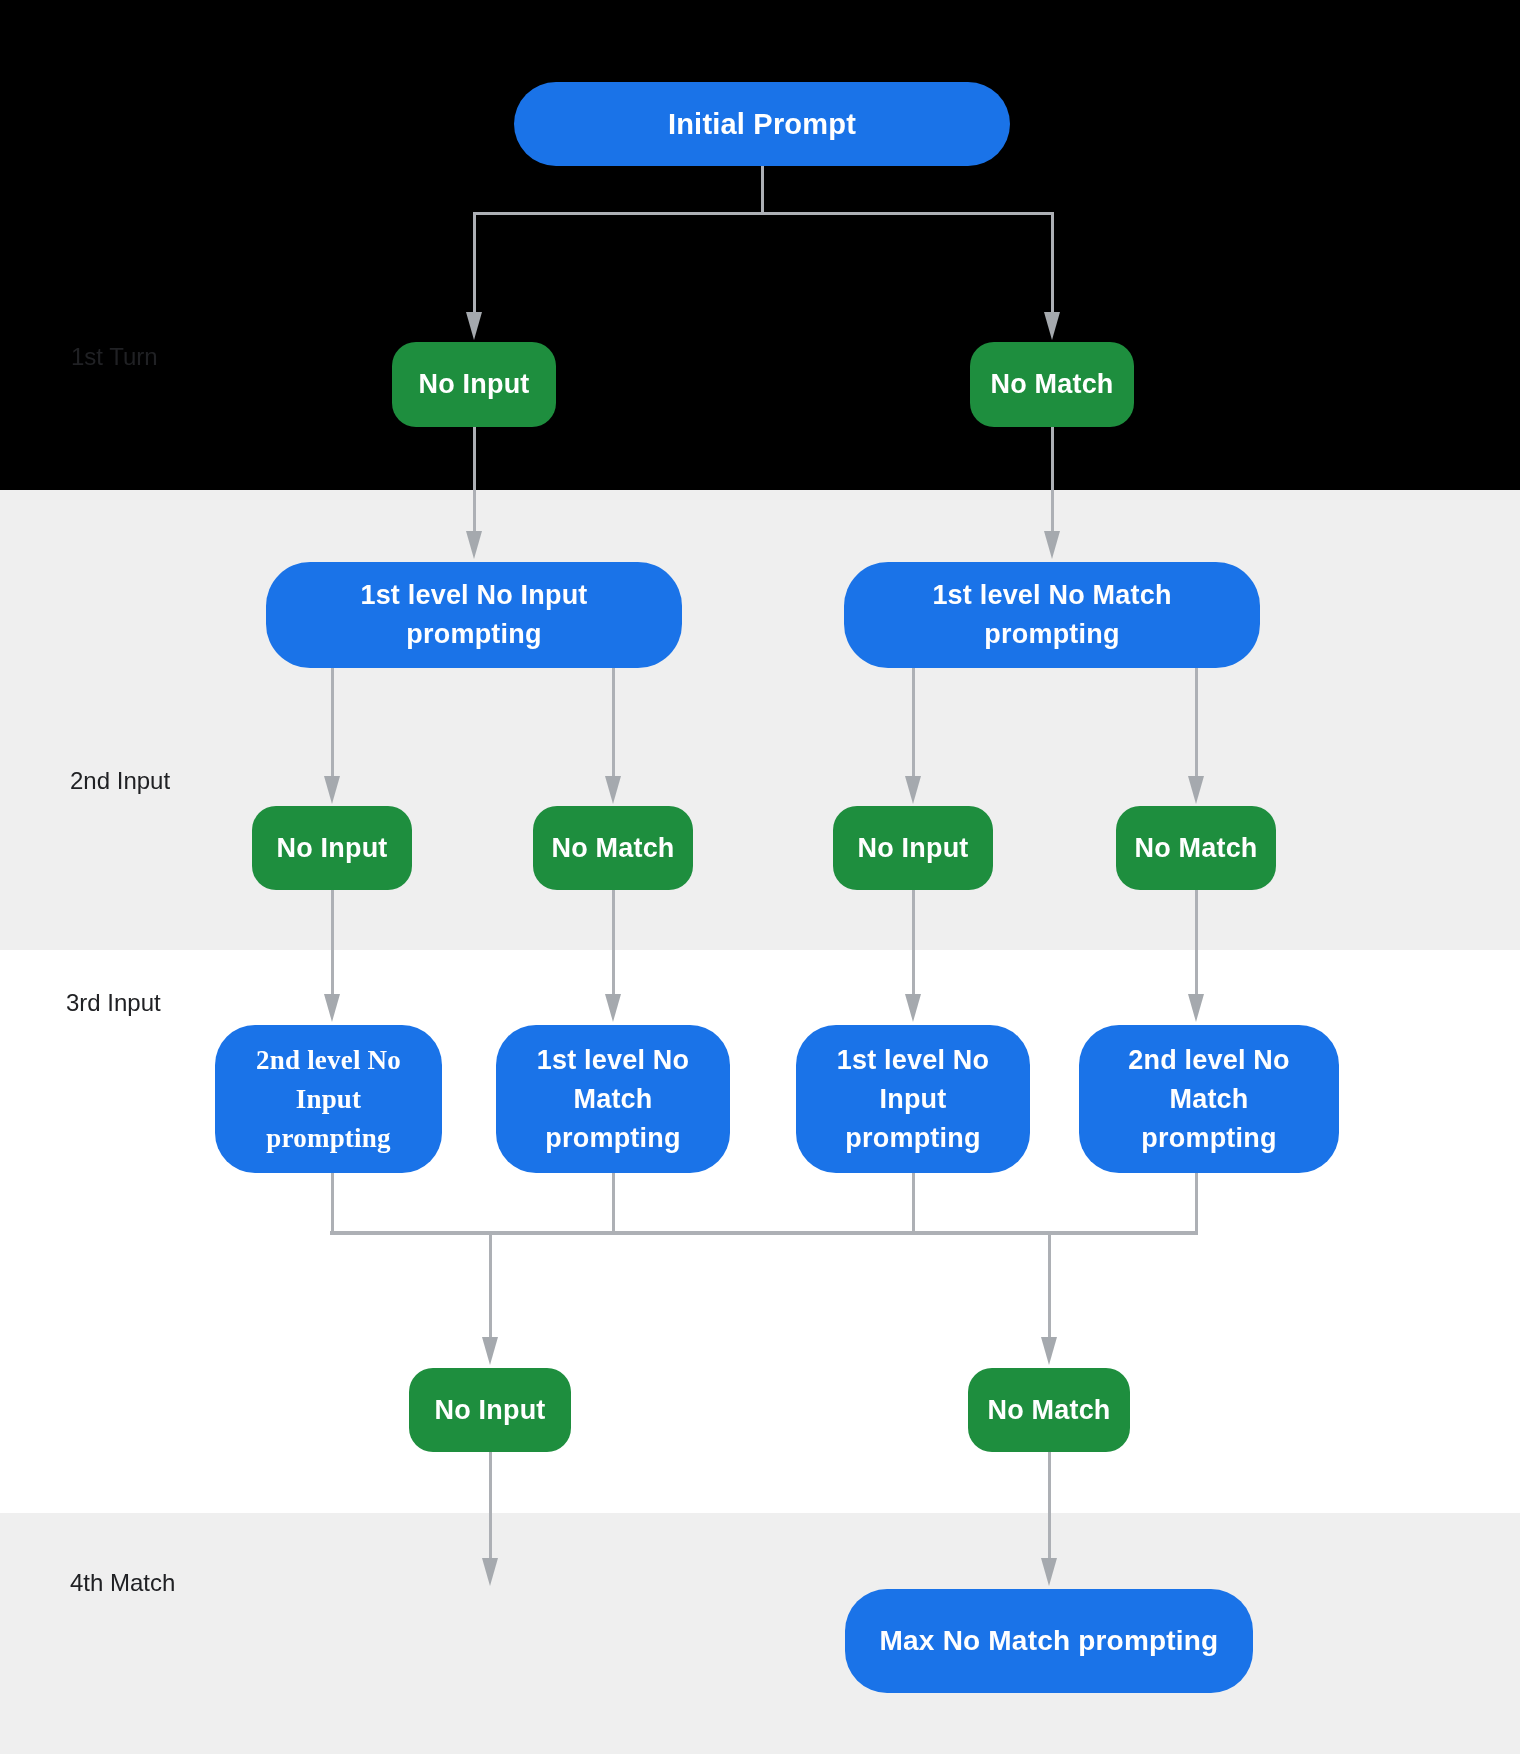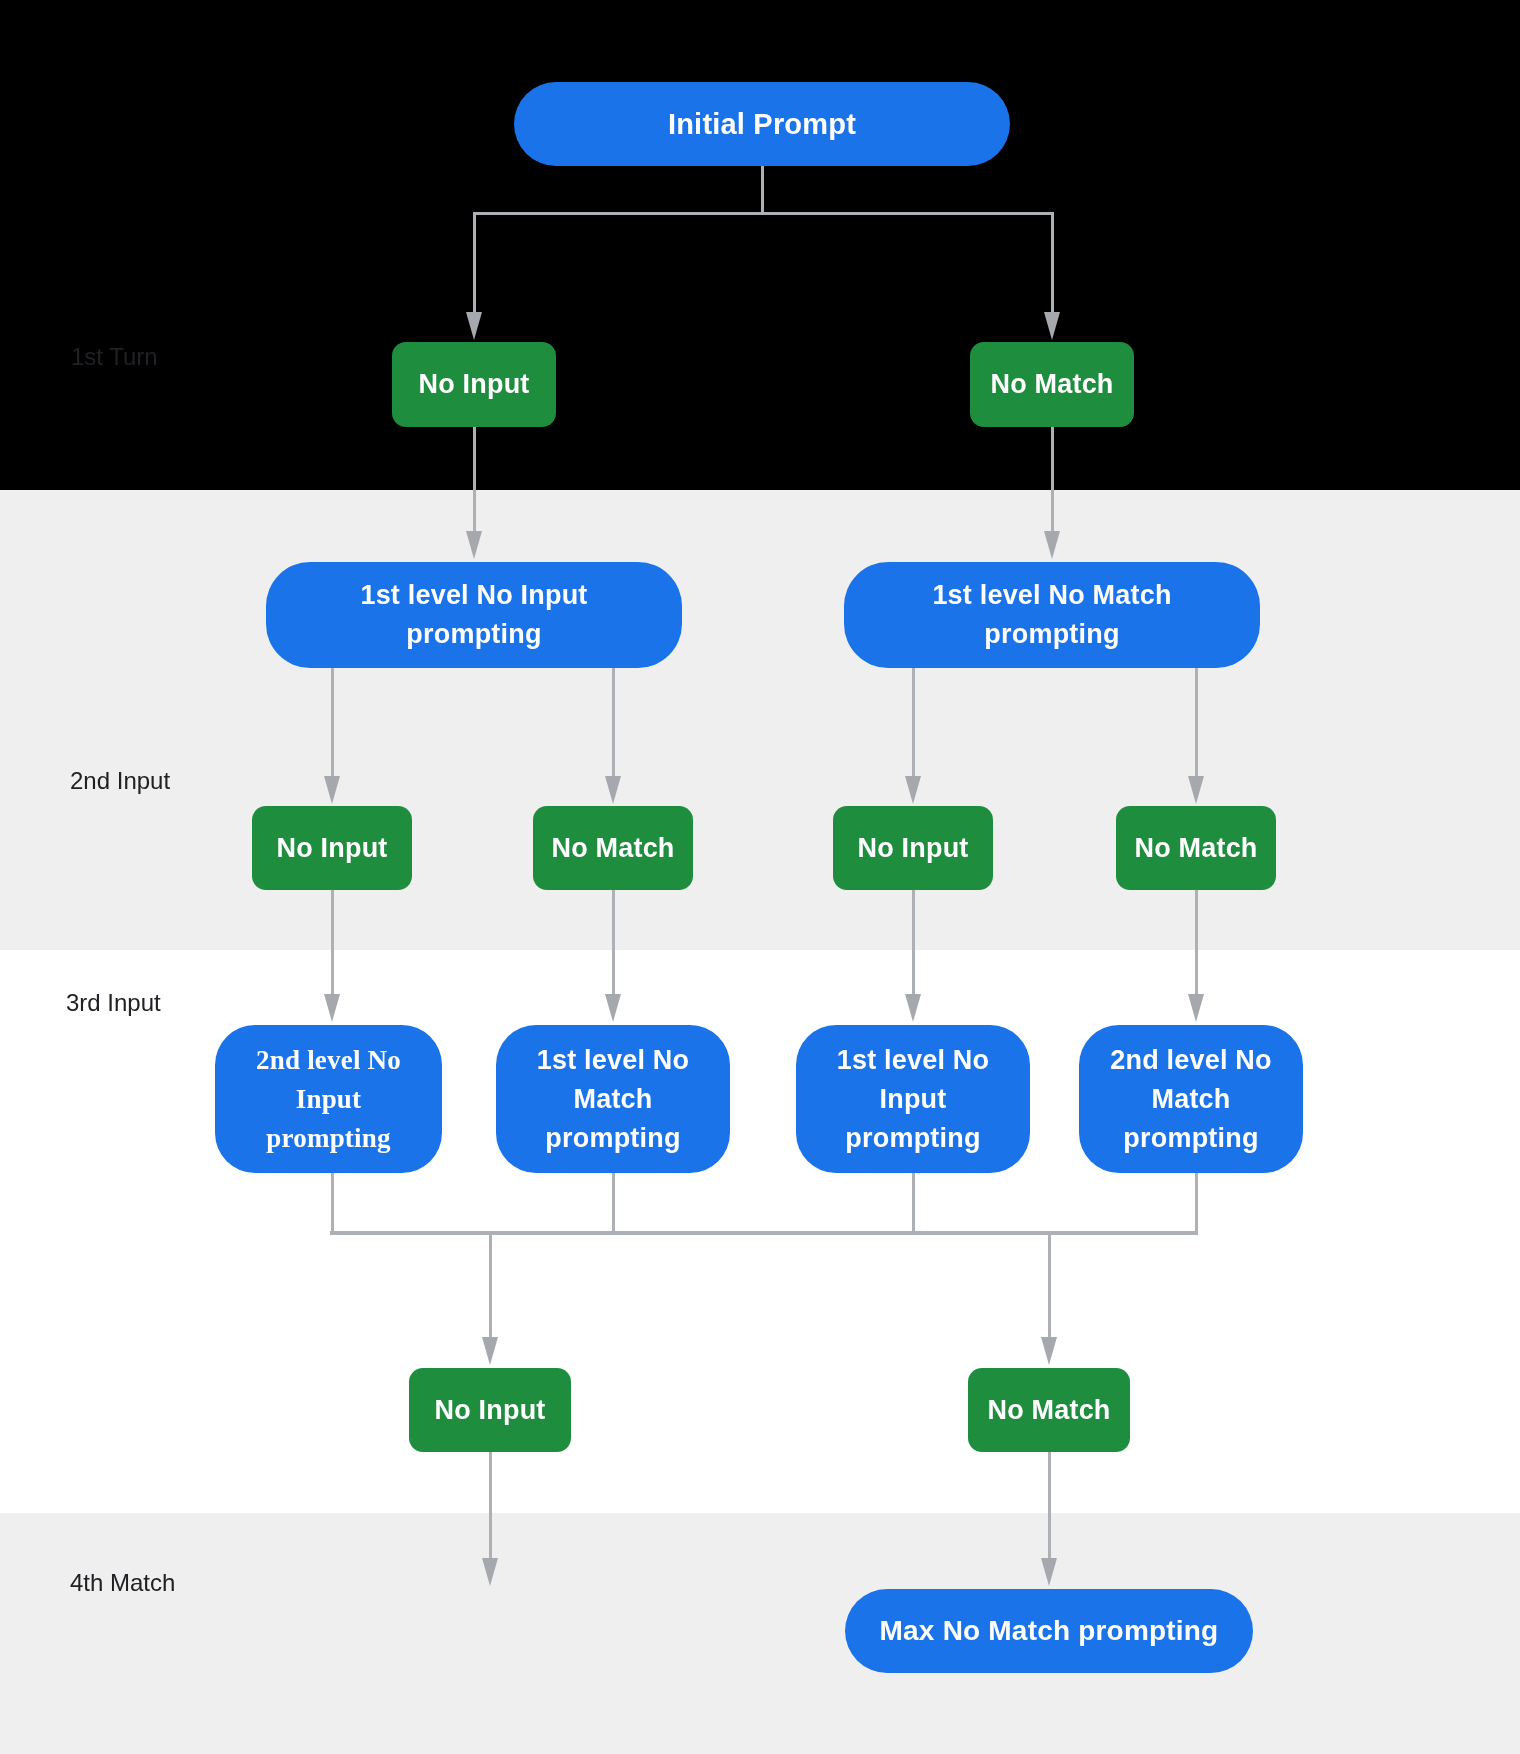--- a/index.html
+++ b/index.html
@@ -33,21 +33,21 @@
   .node {
     position: absolute; display: flex; align-items: center; justify-content: center;
     text-align: center; color: var(--node-text, #fff); font-weight: 700;
     letter-spacing: 0.2px; box-sizing: border-box;
   }
   .blue  { background: var(--prompt-blue, #1a73e8); }
   .green { background: var(--event-green, #1e8e3e); }
 
   .pill-lg   { border-radius: 42px; font-size: 29px; }
   .pill-md   { border-radius: 44px; font-size: 27px; line-height: 39px; padding: 0 46px; }
-  .event-box { border-radius: 14px; font-size: 27px; }
+  .event-box { border-radius: 24px; font-size: 27px; }
   .box3      { border-radius: 40px; font-size: 27px; line-height: 39px; padding: 0 28px; }
   .pill-bot  { border-radius: 42px; font-size: 28px; }
 
   .turn-label {
     position: absolute; font-size: 24px; font-weight: 400;
     color: var(--label-text, #202124); line-height: 38px; white-space: nowrap;
   }
 </style>
 </head>
 <body>
@@ -118,20 +118,20 @@
   <div class="node blue pill-md" style="left:844px; top:562px; width:416px; height:106px;">1st level No Match prompting</div>
 
   <div class="node green event-box" style="left:252px; top:806px; width:160px; height:84px;">No Input</div>
   <div class="node green event-box" style="left:533px; top:806px; width:160px; height:84px;">No Match</div>
   <div class="node green event-box" style="left:833px; top:806px; width:160px; height:84px;">No Input</div>
   <div class="node green event-box" style="left:1116px; top:806px; width:160px; height:84px;">No Match</div>
 
   <div class="node blue box3" style="left:215px; top:1025px; width:227px; height:148px;font-family:Liberation Serif, serif;">2nd level No Input prompting</div>
   <div class="node blue box3" style="left:496px; top:1025px; width:234px; height:148px;">1st level No Match prompting</div>
   <div class="node blue box3" style="left:796px; top:1025px; width:234px; height:148px;">1st level No Input prompting</div>
-  <div class="node blue box3" style="left:1079px; top:1025px; width:224px; height:148px;">2nd level No Match prompting</div>
+  <div class="node blue box3" style="left:1079px; top:1025px; width:260px; height:148px;">2nd level No Match prompting</div>
 
   <div class="node green event-box" style="left:409px; top:1368px; width:162px; height:84px;">No Input</div>
   <div class="node green event-box" style="left:968px; top:1368px; width:162px; height:84px;">No Match</div>
 
-  <div class="node blue pill-bot" style="left:845px; top:1589px; width:408px; height:84px;">Max No Match prompting</div>
+  <div class="node blue pill-bot" style="left:845px; top:1589px; width:408px; height:104px;">Max No Match prompting</div>
 
 </div>
 
 </body></html>

